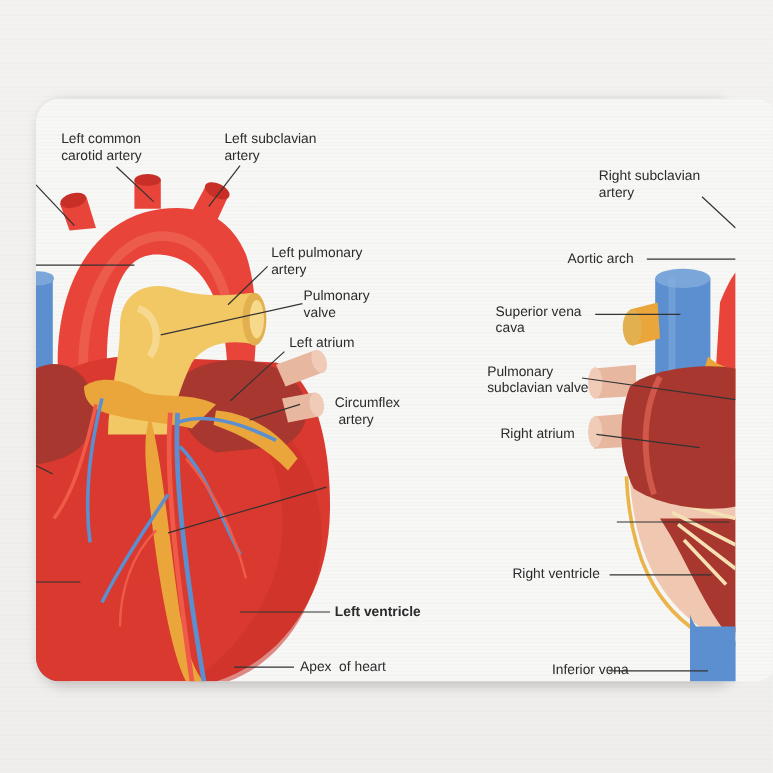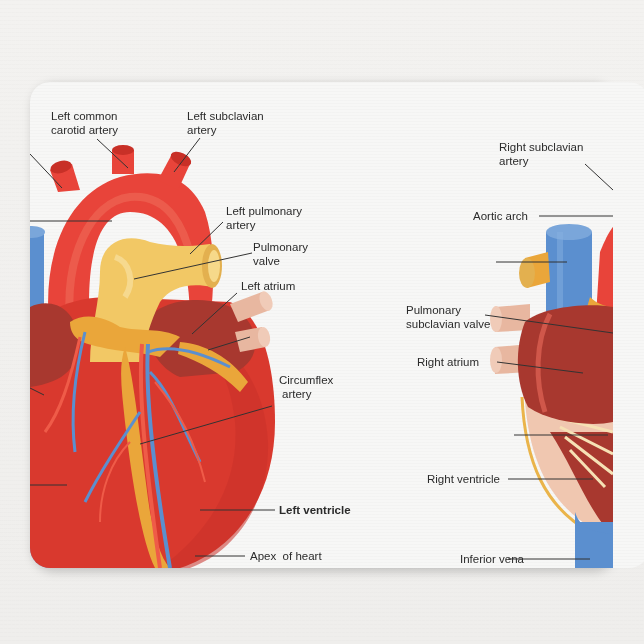--- a/index.html
+++ b/index.html
@@ -159,38 +159,42 @@
     <div>Left pulmonary</div>
     <div>artery</div>
   </div>
   <div class="label" style="left:223px; top:158px;">
     <div>Pulmonary</div>
     <div>valve</div>
   </div>
   <div class="label" style="left:211px; top:197px;">
     <div>Left atrium</div>
   </div>
-  <div class="label" style="left:249px; top:247px;margin-top:44px;">
+  <div class="label" style="left:249px; top:247px;">
     <div>Circumflex</div>
     <div style="padding-left:3px">artery</div>
   </div>
   <div class="label" style="left:249px; top:421px;font-weight:bold;">
     <div>Left ventricle</div>
   </div>
   <div class="label" style="left:220px; top:467px;">
     <div style="white-space:pre">Apex  of heart</div>
   </div>
 
   <div class="label" style="left:469px; top:58px;">
     <div>Right subclavian</div>
     <div>artery</div>
   </div>
   <div class="label" style="left:443px; top:127px;">
     <div>Aortic arch</div>
   </div>
+  <div class="label" style="left:383px; top:171px;">
+    <div>Superior vena</div>
+    <div>cava</div>
+  </div>
   <div class="label" style="left:376px; top:221px;">
     <div>Pulmonary</div>
     <div>subclavian valve</div>
   </div>
   <div class="label" style="left:387px; top:273px;">
     <div>Right atrium</div>
   </div>
   <div class="label" style="left:397px; top:390px;">
     <div>Right ventricle</div>
   </div>

